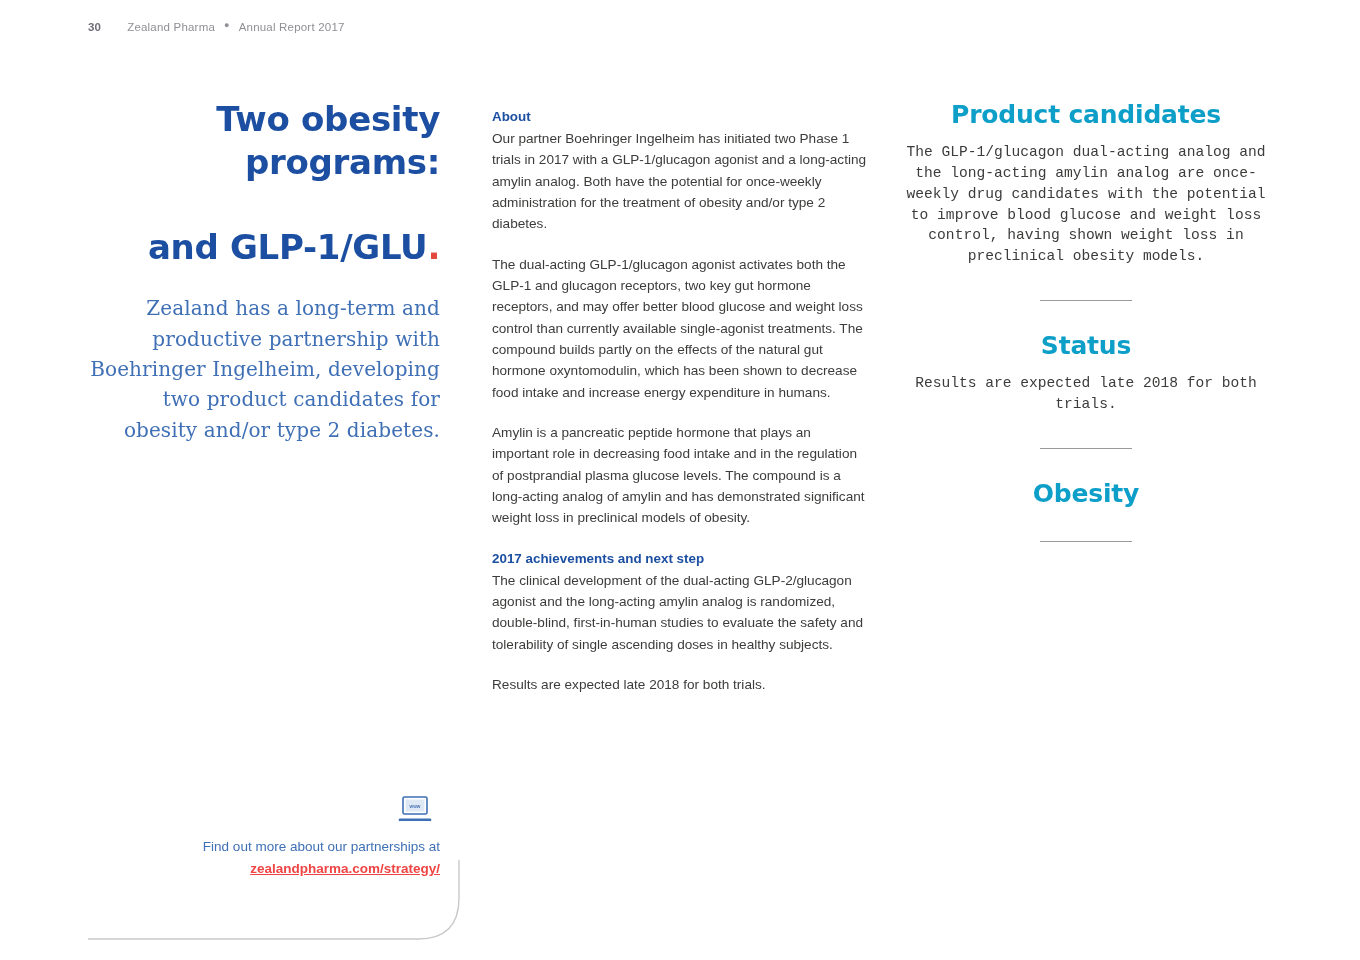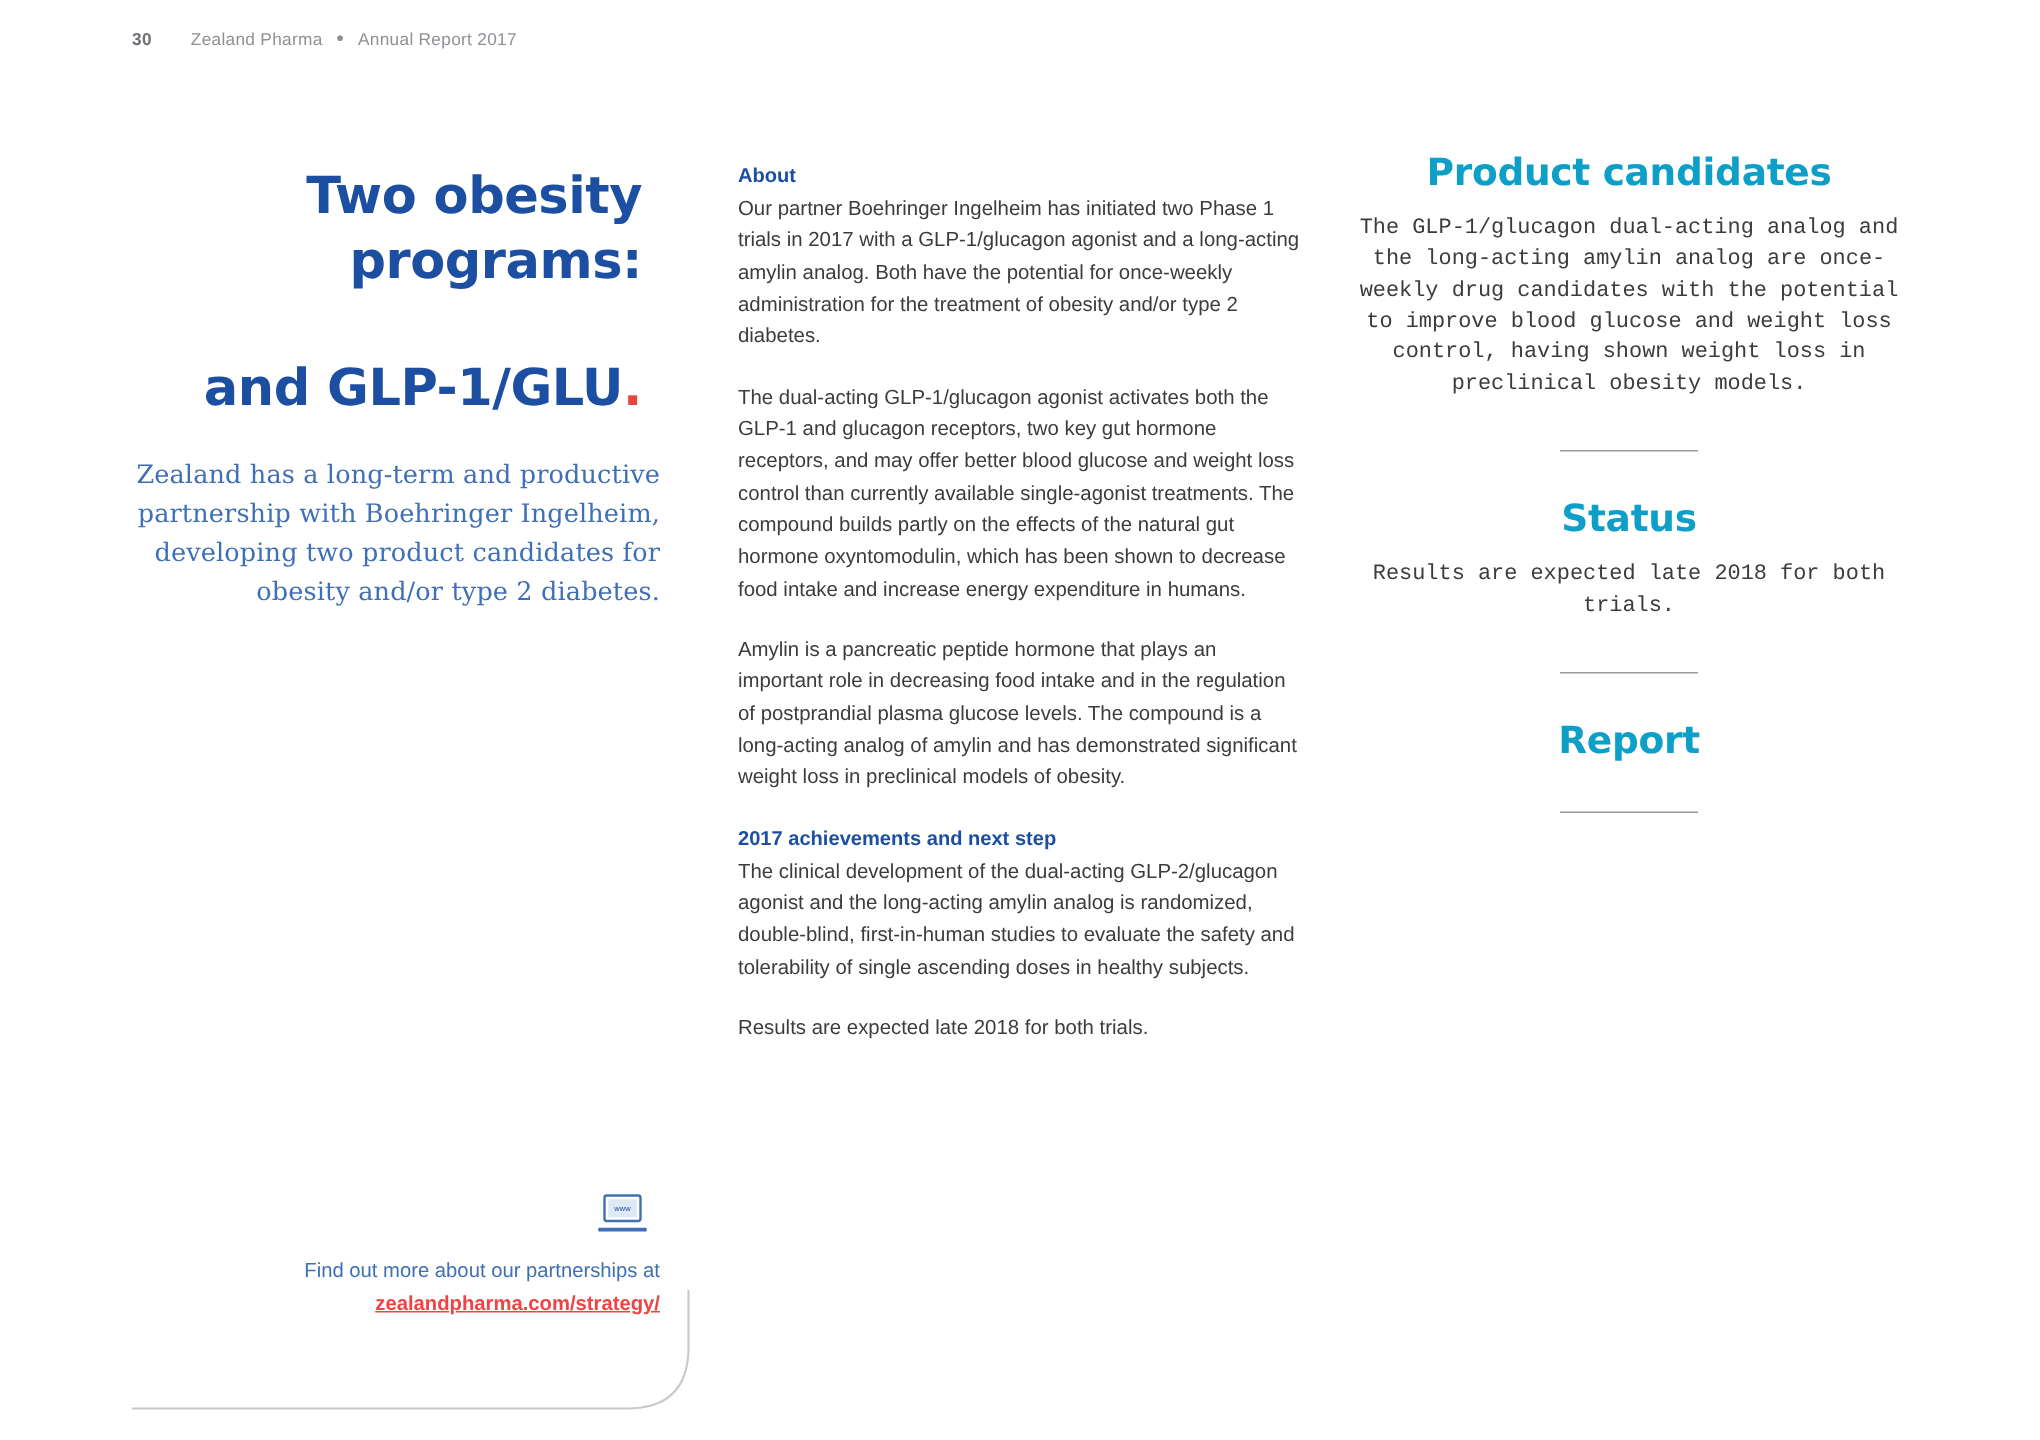--- a/index.html
+++ b/index.html
@@ -49,29 +49,29 @@
     width: 352px;
     text-align: right;
   }
   .headline {
     font-family: "DejaVu Sans", sans-serif;
     font-weight: bold;
     font-size: 34px;
     line-height: 1.26;
     color: #1c4fa1;
     letter-spacing: -0.3px;
-    margin: 12px;
+    margin: 0;
   }
   .headline .dot {
     color: #e2483c;
   }
   .deck {
     margin-top: 24px;
     font-family: "DejaVu Serif", serif;
-    font-size: 17px;
+    font-size: 20px;
     line-height: 1.52;
     color: #3f6fb5;
     letter-spacing: 0.1px;
   }
 
   
   .corner-rule {
     position: absolute;
     left: 88px;
     top: 860px;
@@ -220,17 +220,17 @@
   </div>
   <div class="r-divider"></div>
 
   <div class="r-block">
     <h2 class="r-title">Status</h2>
     <p class="r-body">Results are expected late 2018 for both trials.</p>
   </div>
   <div class="r-divider"></div>
 
   <div class="r-block">
-    <h2 class="r-title">Report</h2>
+    <h2 class="r-title">Obesity</h2>
   </div>
   <div class="r-divider"></div>
 
 </div>
 
 </body></html>

